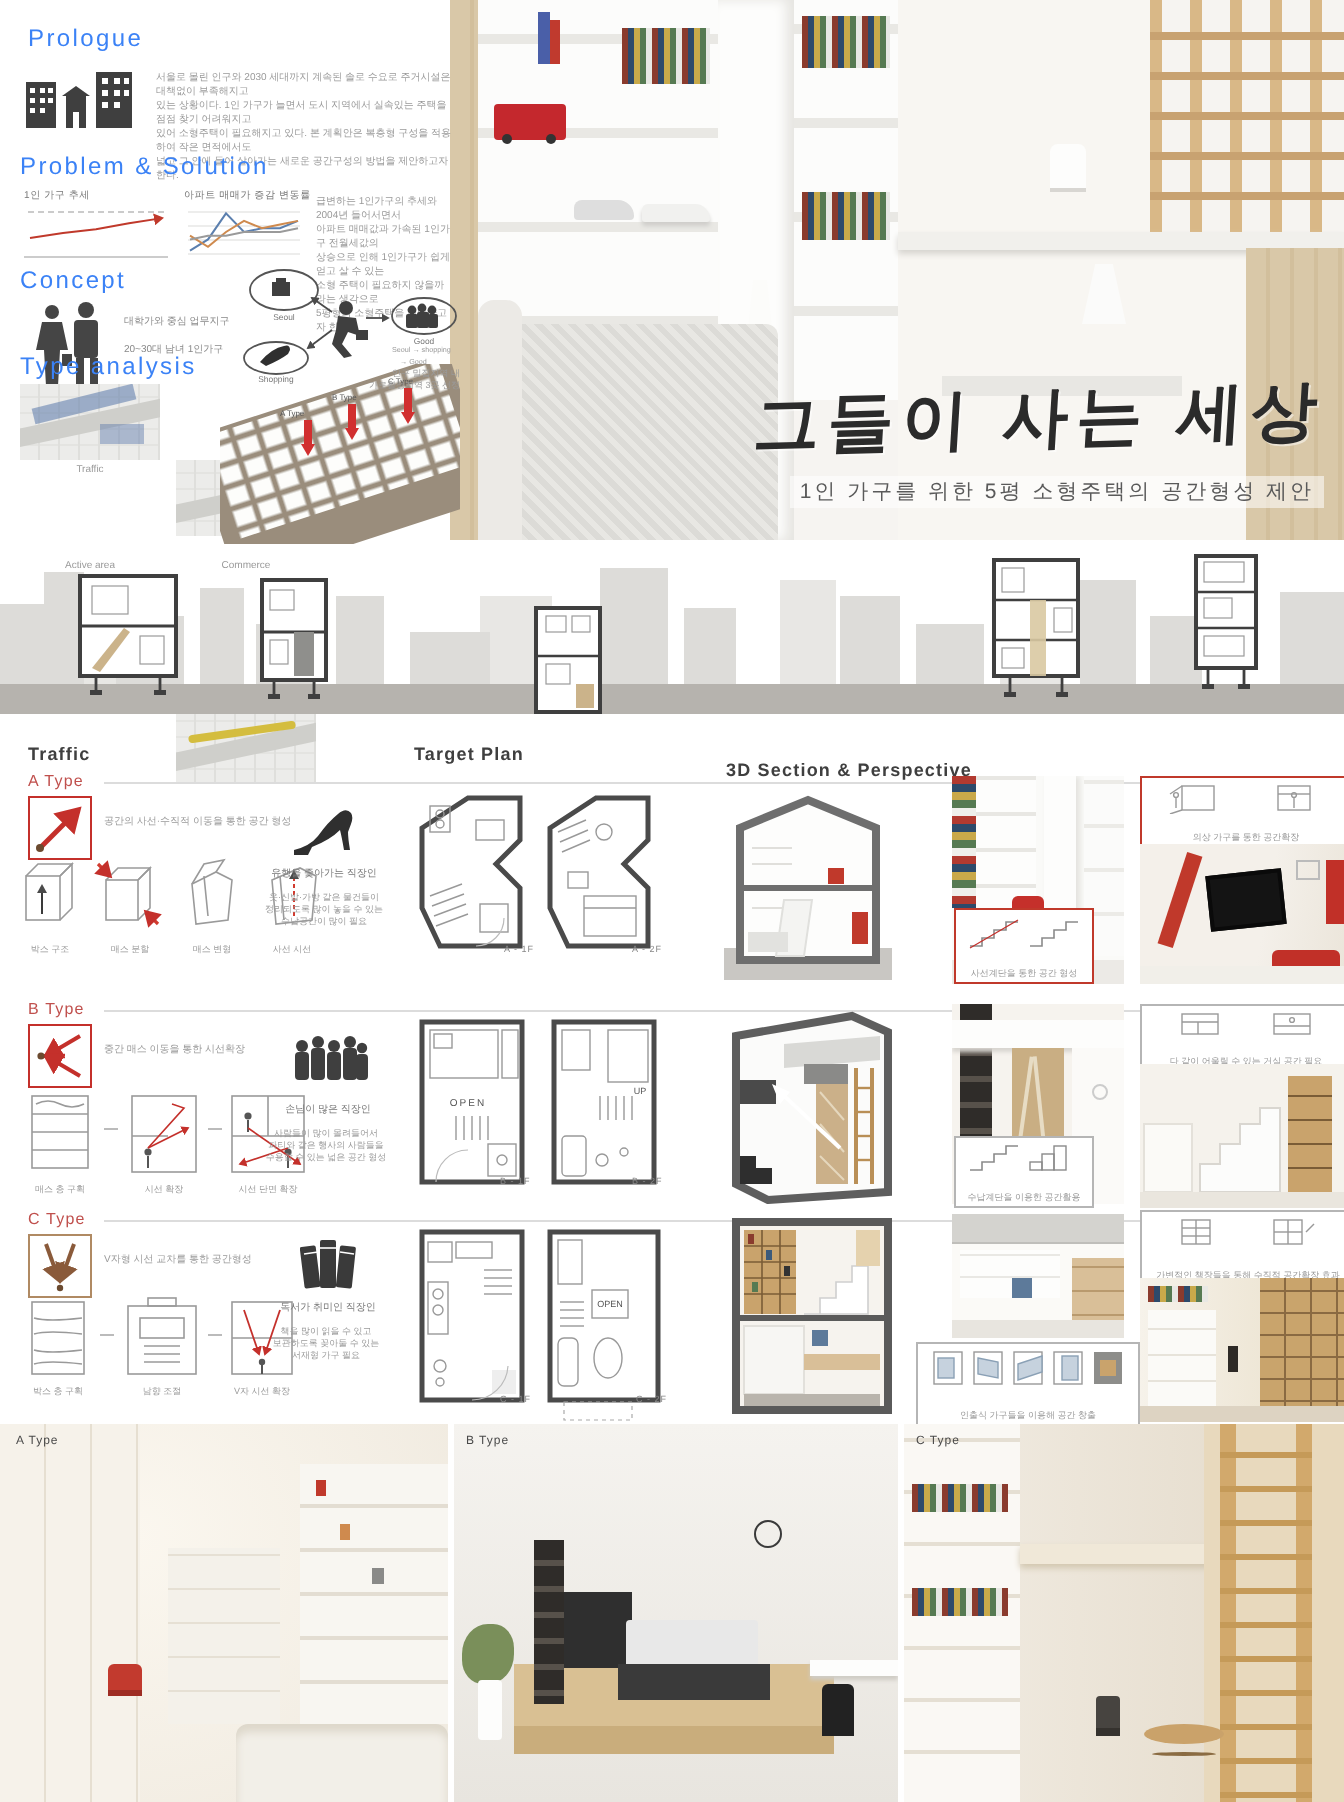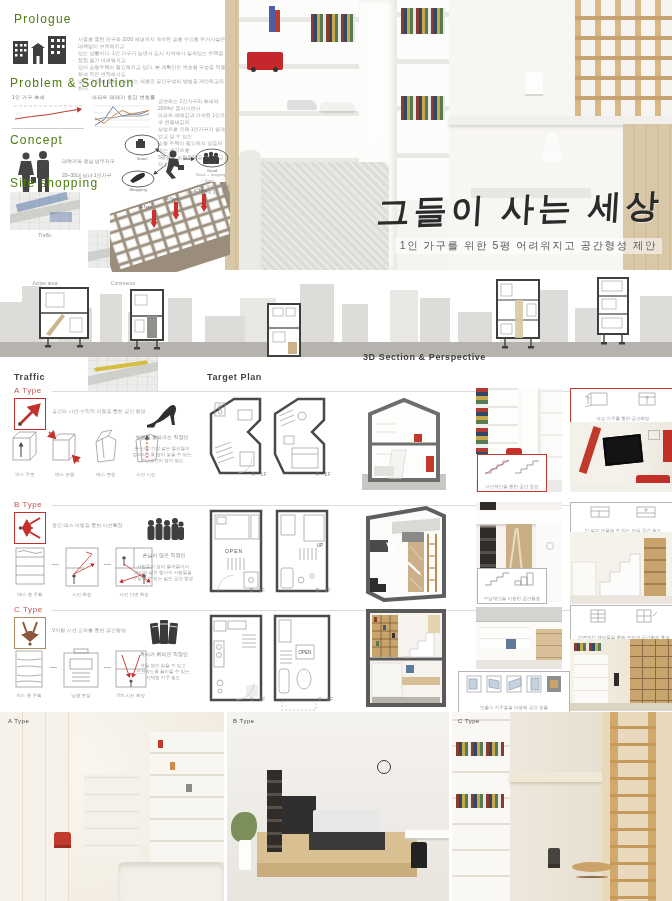--- a/index.html
+++ b/index.html
@@ -1,19 +1,19 @@
 <!DOCTYPE html>
 <html><head>
 <meta charset="utf-8">
 <style>
   html,body{margin:0;padding:0;background:#e9e9e9}
   .poster{position:relative;width:672px;height:901px;background:#fff;overflow:hidden;
           font-family:"Liberation Sans",sans-serif;color:#444}
   .abs{position:absolute}
-  .h1{font-size:12px;letter-spacing:1.2px;color:#4d7c0f}
+  .h1{font-size:12px;letter-spacing:1.2px;color:#3b82f6}
   .h2{font-size:9px;font-weight:bold;letter-spacing:.6px;color:#3f3f3f}
   .t5{font-size:5px;line-height:7px;color:#9a9a9a}
   .t45{font-size:4.5px;line-height:6px;color:#9a9a9a}
   .ctitle{font-size:5px;color:#777;letter-spacing:.3px}
   .typeLabel{font-size:8px;letter-spacing:.6px;color:#c0504d}
   .rule{height:1px;background:#dcdcdc}
   .iconbox{width:30px;height:30px;background:#fff;border:1.5px solid #c4302b}
   .iconbox.brown{border-color:#b08a63}
   .callout{background:#fff;border:1px solid #c0392b;display:flex;flex-direction:column;
            align-items:center;justify-content:space-between;padding:2px}
@@ -67,21 +67,21 @@
     <div class="abs" style="left:350px;top:0;width:97px;height:118px;background:repeating-linear-gradient(180deg,transparent 0 16px,#c8a271 16px 20px)"></div>
     <div class="abs" style="left:300px;top:72px;width:18px;height:22px;background:#fdfdfc;border-radius:4px 4px 0 0;box-shadow:0 2px 0 #d8d6d2"></div>
     <div class="abs" style="left:224px;top:116px;width:223px;height:9px;background:#f1f0ec;box-shadow:0 2px 3px #d6d4cf"></div>
     <div class="abs" style="left:316px;top:132px;width:22px;height:30px;background:#fbfbfa;clip-path:polygon(30% 0,70% 0,100% 100%,0 100%)"></div>
     <div class="abs" style="left:246px;top:188px;width:120px;height:10px;background:#e8e7e3"></div>
     <div class="abs woodgrain" style="left:398px;top:124px;width:49px;height:146px"></div>
     <div class="abs" style="left:148px;top:140px;width:14px;height:34px;background:#fcfcfa;clip-path:polygon(25% 0,75% 0,100% 100%,0 100%)"></div>
     <div class="abs blanket" style="left:14px;top:162px;width:150px;height:108px;border-radius:6px 6px 0 0"></div>
     <div class="abs" style="left:14px;top:150px;width:22px;height:120px;background:#eceae6;border-radius:8px 8px 0 0"></div>
     <div class="abs hero-title" style="right:10px;bottom:38px">그들이 사는 세상</div>
-    <div class="abs hero-sub" style="right:10px;bottom:16px">1인 가구를 위한 5평 어려워지고 공간형성 제안</div>
+    <div class="abs hero-sub" style="right:10px;bottom:16px">1인 가구를 위한 5평 소형주택의 공간형성 제안</div>
   </div>
 
   <div class="abs" style="left:0;top:0;width:232px;height:272px">
     <div class="abs h1" style="left:14px;top:12px">Prologue</div>
     <svg class="abs" style="left:12px;top:34px" width="58" height="30" viewBox="0 0 58 30">
       <rect x="1" y="7" width="15" height="23" fill="#3f3f3f"></rect>
       <rect x="3" y="10" width="2.5" height="2.5" fill="#fff"></rect>
         <rect x="8" y="10" width="2.5" height="2.5" fill="#fff"></rect>
         <rect x="12" y="10" width="2.5" height="2.5" fill="#fff"></rect>
       <rect x="3" y="15" width="2.5" height="2.5" fill="#fff"></rect>
@@ -178,21 +178,21 @@
       <line x1="50" y1="24" x2="40" y2="17" stroke="#4a4a4a" stroke-width="0.9" marker-end="url(#ahd)"></line>
       <line x1="67" y1="27" x2="78" y2="27" stroke="#4a4a4a" stroke-width="0.9" marker-end="url(#ahd)"></line>
       <line x1="50" y1="33" x2="38" y2="42" stroke="#4a4a4a" stroke-width="0.9" marker-end="url(#ahd)"></line>
       <text x="26" y="28" font-size="4.2" fill="#777" text-anchor="middle">Seoul</text>
       <text x="96" y="40" font-size="4.2" fill="#777" text-anchor="middle">Good</text>
       <text x="22" y="59" font-size="4.2" fill="#777" text-anchor="middle">Shopping</text>
       <text x="80" y="44" font-size="3.6" fill="#999">Seoul → shopping</text>
       <text x="84" y="50" font-size="3.6" fill="#999">→ Good</text>
       <text x="84" y="56" font-size="3.6" fill="#999">→ Seoul</text>
     </svg>
-    <div class="abs h1" style="left:10px;top:176px">Site shopping</div>
+    <div class="abs h1" style="left:10px;top:176px">Type analysis</div>
     <div class="abs map" style="left:10px;top:192px">
       <div class="road"></div>
       <div class="abs" style="left:6px;top:6px;width:52px;height:8px;background:rgba(90,120,170,.55);transform:rotate(-14deg)"></div>
       <div class="abs" style="left:40px;top:20px;width:22px;height:10px;background:rgba(90,120,170,.45)"></div>
     </div>
     <div class="abs map" style="left:88px;top:192px">
       <div class="road"></div>
       <div class="abs" style="left:30px;top:0;width:42px;height:38px;background:rgba(110,160,90,.5);clip-path:polygon(30% 0,100% 0,100% 100%,0 100%)"></div>
     </div>
     <span class="abs maplabel" style="left:10px;top:232px;width:70px">Traffic</span>
@@ -329,21 +329,21 @@
         </g>
       <line x1="6" y1="56" x2="6" y2="64" stroke-width="1.4"></line>
         <line x1="24" y1="56" x2="24" y2="64" stroke-width="1.4"></line>
       <rect x="3" y="64" width="6" height="2.5" fill="#3f3f3f" stroke="none"></rect>
         <rect x="21" y="64" width="6" height="2.5" fill="#3f3f3f" stroke="none"></rect>
     </g>
   </svg>
 
   <span class="abs h2" style="left:14px;top:372px">Traffic</span>
   <span class="abs h2" style="left:207px;top:372px">Target Plan</span>
-  <span class="abs h2" style="left:363px;top:352px">3D Section &amp; Perspective</span>
+  <span class="abs h2" style="left:363px;top:380px">3D Section &amp; Perspective</span>
 
   <div class="abs" style="left:0;top:386px;width:672px;height:114px">
     <span class="abs typeLabel" style="left:14px;top:0">A Type</span>
     <div class="abs rule" style="left:52px;right:8px;top:5px"></div>
     <div class="abs iconbox" style="left:14px;top:12px">
       <svg width="30" height="30" viewBox="0 0 30 30">
         <defs>
             <marker id="ra" markerWidth="6" markerHeight="6" refX="4" refY="3" orient="auto">
               <path d="M0,0 L5,3 L0,6 Z" fill="#c4302b"></path>
             </marker>

